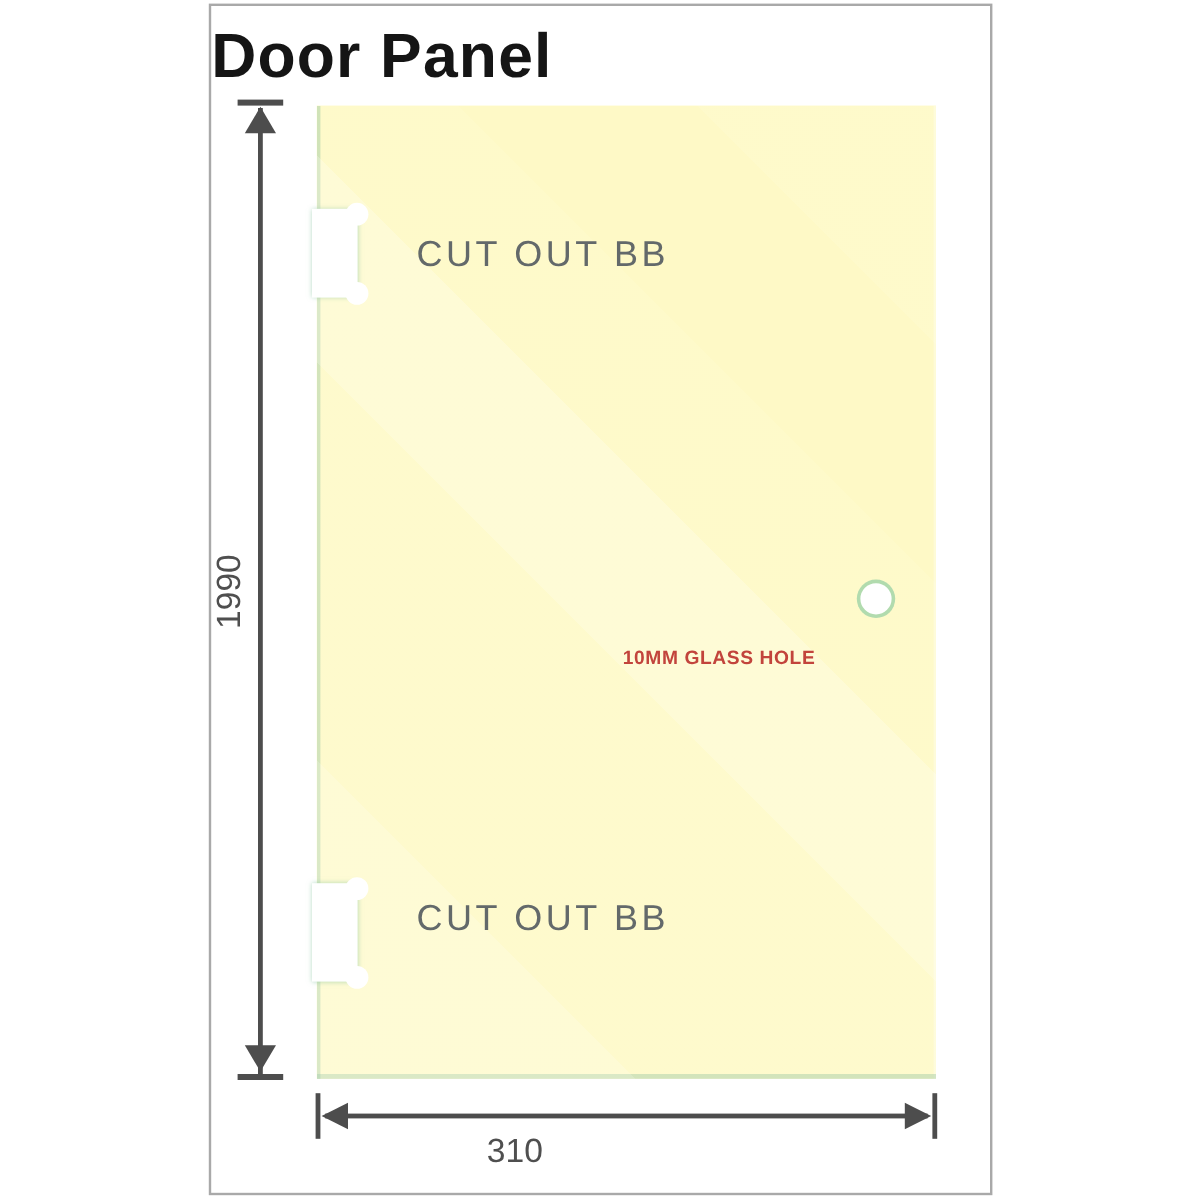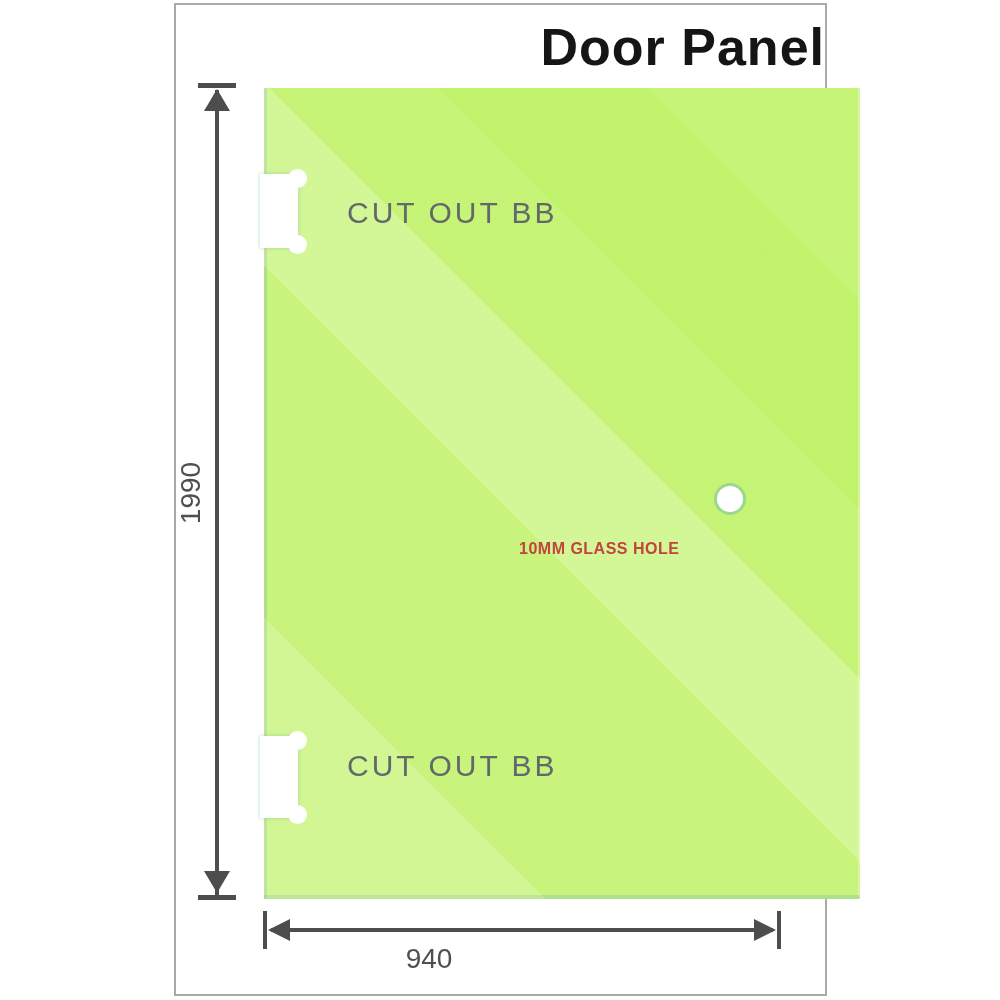--- a/index.html
+++ b/index.html
@@ -5,27 +5,27 @@
   html,body{margin:0;padding:0;background:#ffffff;}
   body{
     width:1000px;height:1000px;position:relative;overflow:hidden;
     font-family:"Liberation Sans","DejaVu Sans",sans-serif;
   }
   .frame{
     position:absolute;left:174px;top:3px;width:653px;height:993px;
     border:2px solid #a9a9a9;box-sizing:border-box;background:#ffffff;
   }
   .title{
-    position:absolute;left:0;top:12px;width:100%;text-align:right;
+    position:absolute;left:0;top:12px;width:100%;text-align:left;
     font-size:52px;font-weight:700;color:#151515;letter-spacing:1px;margin:0;
   }
   
   .panel{
-    position:absolute;left:88px;top:83px;width:596px;height:811px;
-    background:#bef264;overflow:visible;
+    position:absolute;left:88px;top:83px;width:516px;height:811px;
+    background:#fef9c3;overflow:visible;
     box-shadow:inset 3px 0 0 rgba(105,175,135,.35),
                inset 0 -4px 0 rgba(105,175,135,.35),
                inset -2px 0 0 rgba(255,255,255,.30);
   }
   .panel .sheen{
     position:absolute;inset:0;pointer-events:none;
     background:linear-gradient(45deg,
       rgba(255,255,255,.30) 0%,  rgba(255,255,255,.30) 20%,
       rgba(255,255,255,.16) 20%, rgba(255,255,255,.16) 45%,
       rgba(255,255,255,.32) 45%, rgba(255,255,255,.32) 58%,
@@ -122,15 +122,15 @@
   <div class="dim cap-h cap-bottom"></div>
   <div class="arrow arrow-up"></div>
   <div class="arrow arrow-down"></div>
   <div class="dim-label height-label">1990</div>
 
   <div class="dim hline"></div>
   <div class="dim cap-v cap-left"></div>
   <div class="dim cap-v cap-right"></div>
   <div class="arrow arrow-left"></div>
   <div class="arrow arrow-right"></div>
-  <div class="dim-label width-label">940</div>
+  <div class="dim-label width-label">310</div>
 
 </div>
 
 </body></html>

